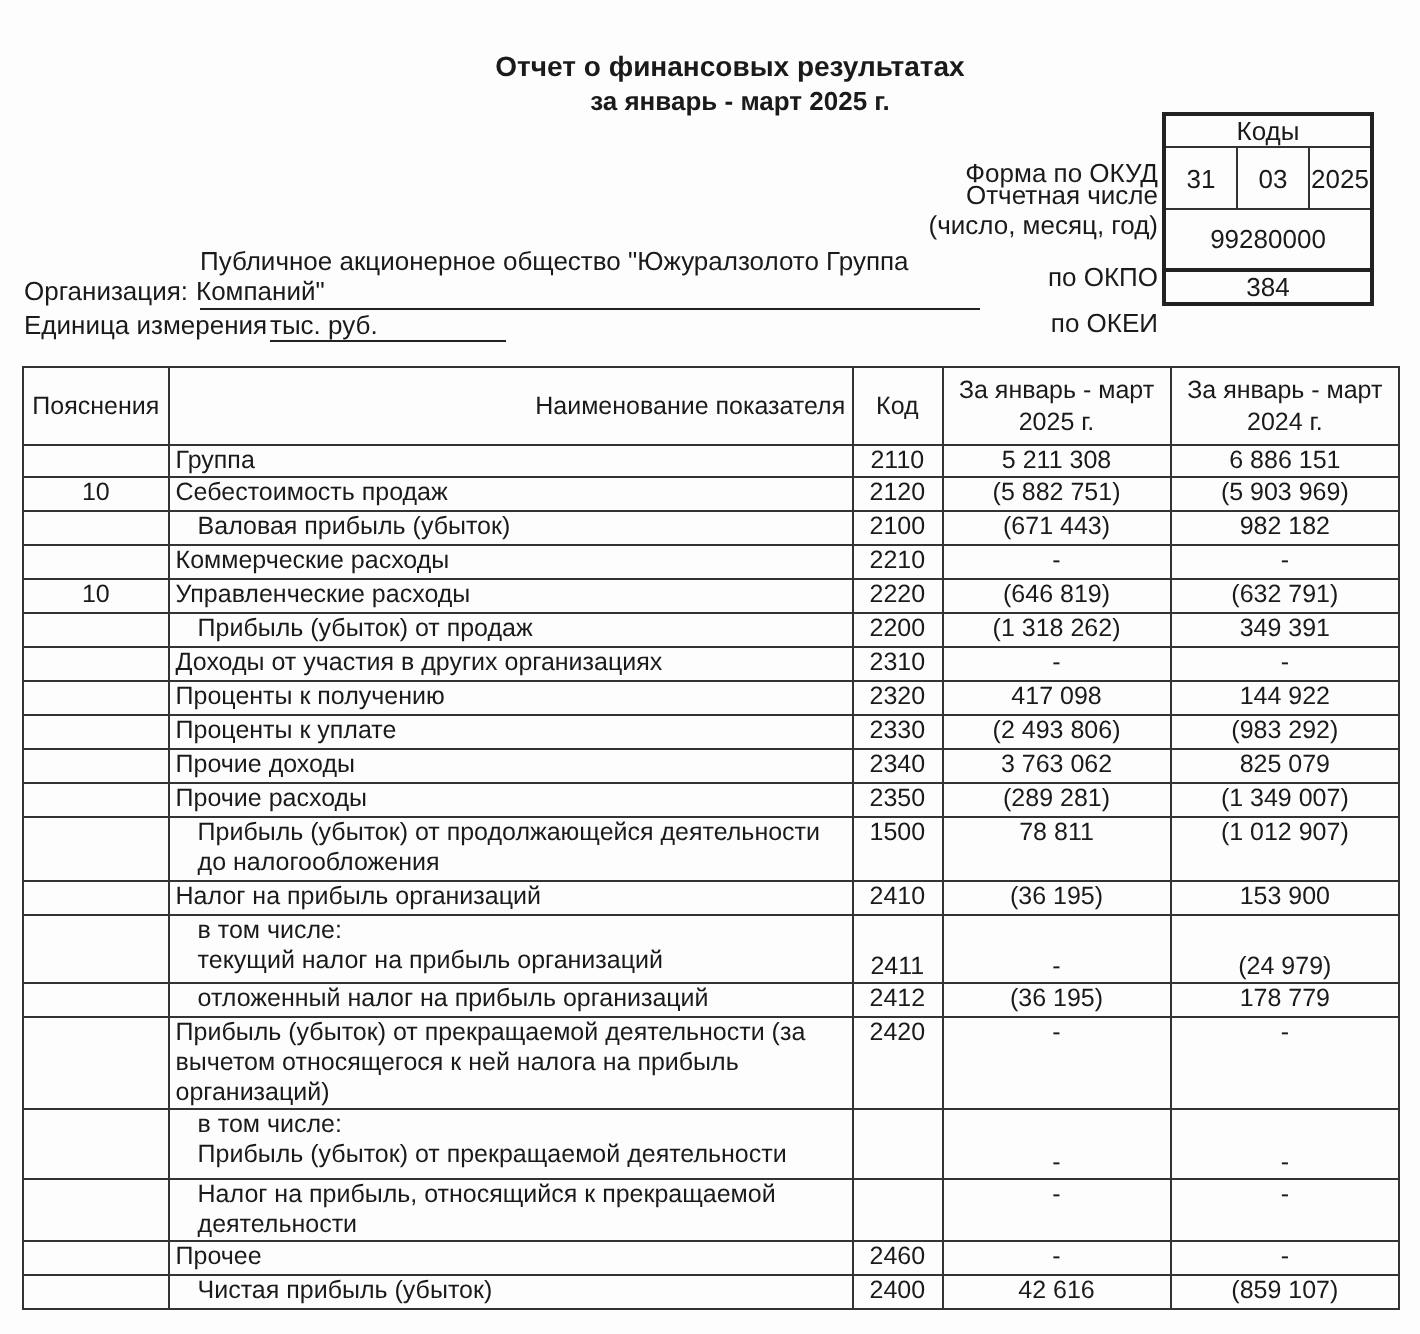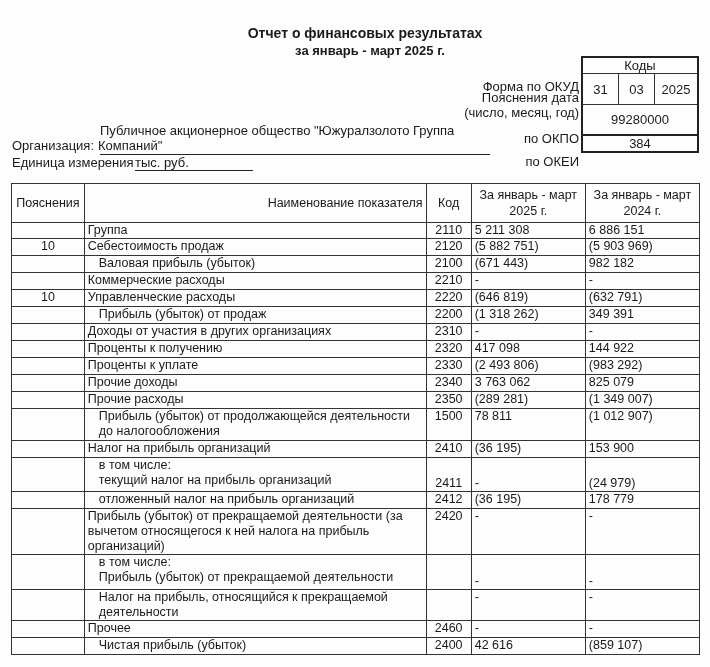--- a/index.html
+++ b/index.html
@@ -8,21 +8,21 @@
     font-family: "Liberation Sans", sans-serif; color: #1a1a1a; overflow: hidden;
   }
   .title {
     position: absolute; left: 0; width: 710px; text-align: center;
     font-weight: bold; font-size: 14px;
   }
   #t1 { top: 25px; left: 10px; }
   #t2 { top: 43px; left: 15px; font-size: 13px; }
 
   .codes {
-    position: absolute; left: 581px; top: 56px; width: 118px;
+    position: absolute; left: 581px; top: 56px; width: 106px;
     border: 2px solid #222; border-collapse: collapse;
   }
   .codes td {
     border: 1px solid #333; text-align: center; font-size: 13px; padding: 0;
   }
   .lbl {
     position: absolute; right: 131px; text-align: right; font-size: 13px; line-height: 15px;
   }
 
   .org-lbl { position: absolute; left: 12px; top: 138px; font-size: 13px; }
@@ -41,32 +41,32 @@
     border-collapse: collapse; border: 1.5px solid #222;
     font-size: 12.5px;
   }
   table.main th, table.main td {
     border: 1px solid #333; padding: 0 3px; line-height: 15px; vertical-align: top;
   }
   table.main th { font-weight: normal; height: 38px; vertical-align: middle; text-align: center; line-height: 16px; }
   .c-note { width: 66px; text-align: center; }
   .c-name { width: 323px; text-align: left; }
   .c-code { width: 39px; text-align: center; }
-  .c-v { width: 113px; text-align: left; }
+  .c-v { width: 113px; text-align: center; }
   .indent { padding-left: 14px !important; }
   .bottom { vertical-align: bottom !important; }
 </style>
 </head>
 <body>
 
 <div class="title" id="t1">Отчет о финансовых результатах</div>
 <div class="title" id="t2">за январь - март 2025 г.</div>
 
 <div class="lbl" style="top:79px;">Форма по ОКУД</div>
-<div class="lbl" style="top:90px;">Пояснения дата</div>
+<div class="lbl" style="top:90px;">Отчетная числе</div>
 <div class="lbl" style="top:105px;">(число, месяц, год)</div>
 <div class="lbl" style="top:131px;">по ОКПО</div>
 <div class="lbl" style="top:154px;">по ОКЕИ</div>
 
 <table class="codes">
   <tbody>
       <tr style="height:16px;">
         <td colspan="3">Коды</td>
       </tr>
   <tr style="height:31px;">

